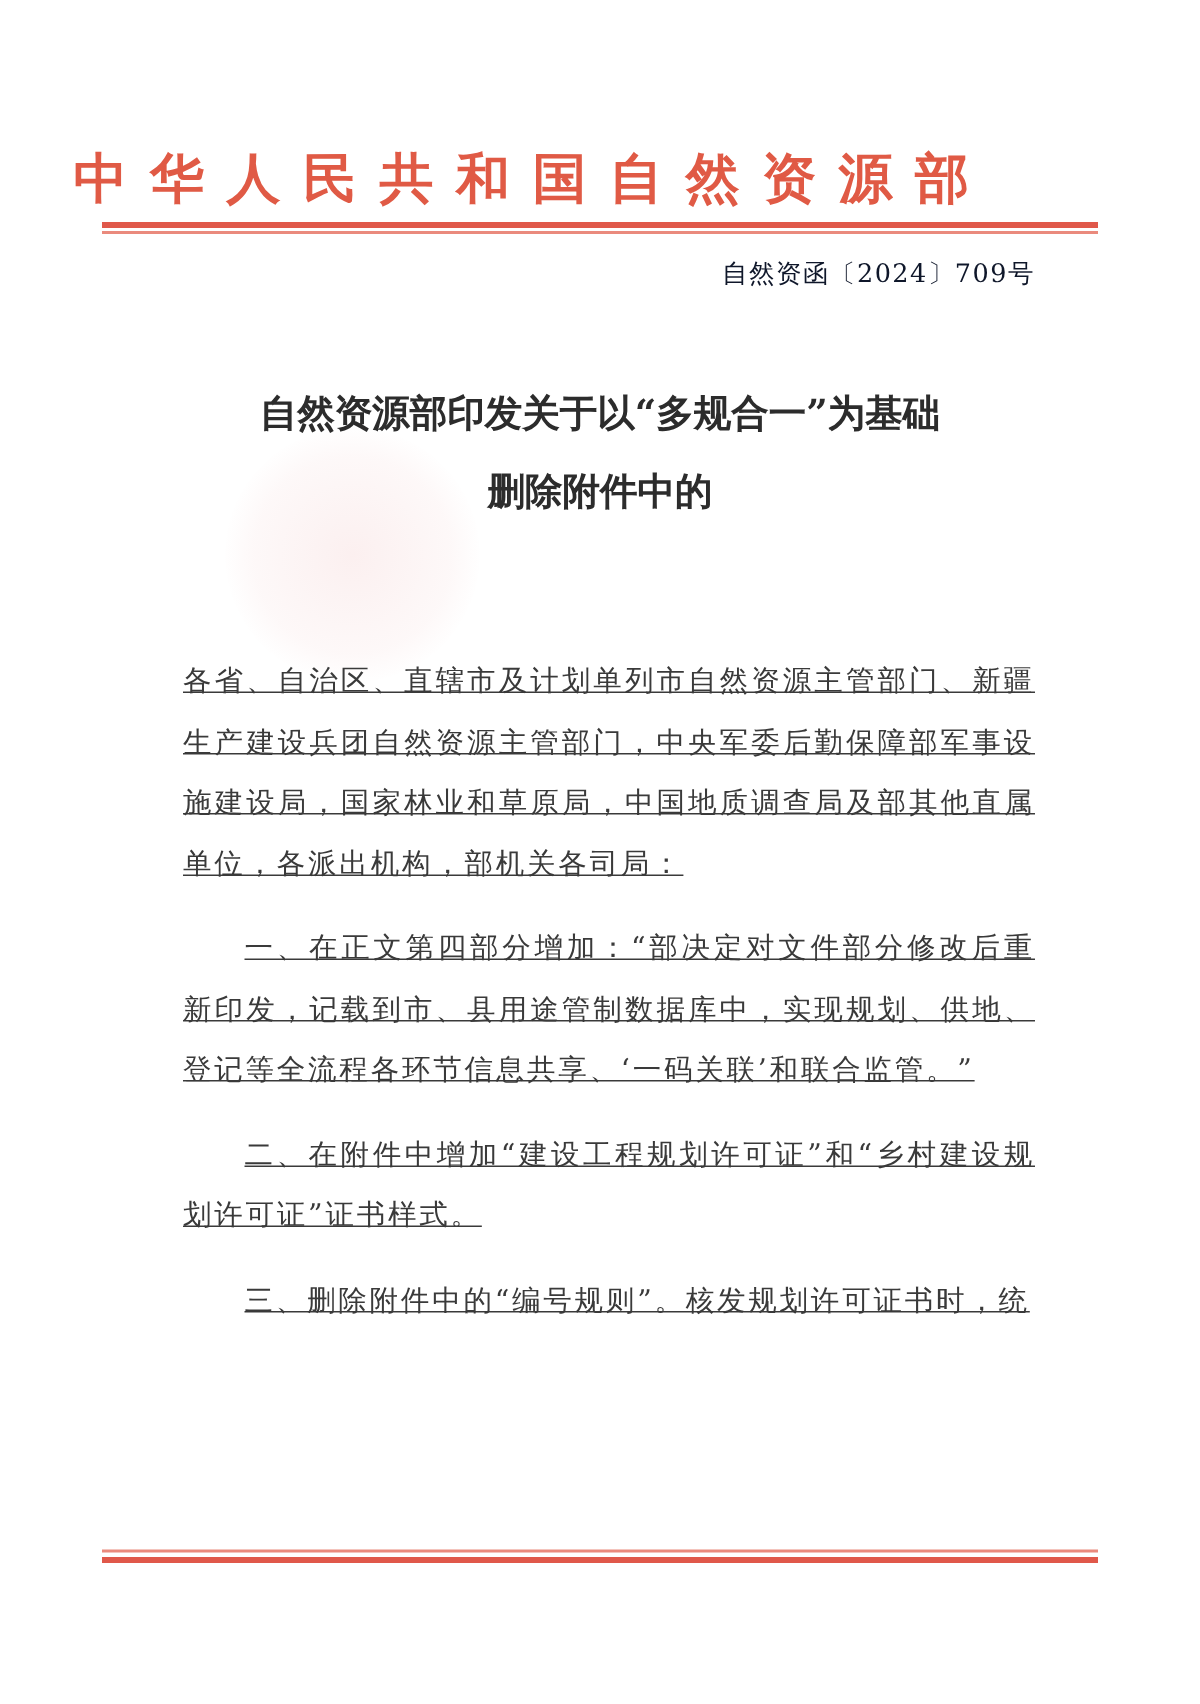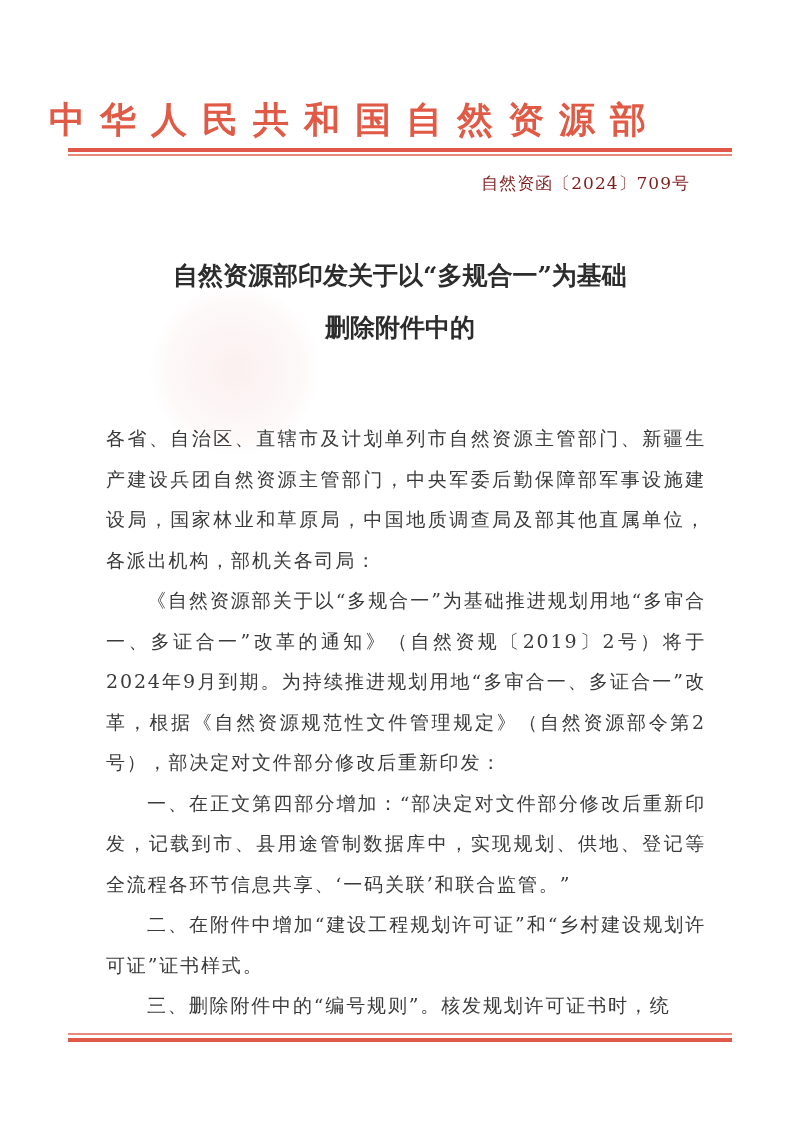--- a/index.html
+++ b/index.html
@@ -36,21 +36,21 @@
       background: #e0584a;
     }
     .rule.thick { height: 4px; }
     .rule.thin { height: 2px; background: #ea8a7d; }
     .doc-number {
       position: absolute;
       top: 170px;
       right: 110px;
       font-size: 17px;
       letter-spacing: 1px;
-      color: #7f1d1d;
+      color: #0f172a;
       line-height: 26px;
     }
     .title {
       position: absolute;
       left: 0;
       top: 250px;
       width: 800px;
       text-align: center;
       font-size: 25px;
       font-weight: bold;
@@ -62,23 +62,24 @@
       position: absolute;
       left: 106px;
       top: 418px;
       width: 600px;
       font-size: 19px;
       line-height: 40.5px;
       letter-spacing: 1.85px;
       color: #3a3a3a;
     }
     .body-text p {
-      margin: 0;
+      margin: 16px;
       text-align: justify;
       text-align-last: left;
+      text-decoration: underline;
     }
     .body-text p.indent { text-indent: 41px; }
     .seal {
       position: absolute;
       left: 150px;
       top: 285px;
       width: 170px;
       height: 170px;
       border-radius: 50%;
       background: radial-gradient(circle, rgba(235,170,170,0.18) 0%, rgba(240,190,190,0.10) 55%, rgba(255,255,255,0) 72%);
@@ -97,20 +98,19 @@
 
 <div class="doc-number">自然资函〔2024〕709号</div>
 
 <div class="title">
   <div>自然资源部印发关于以“多规合一”为基础</div>
   <div>删除附件中的</div>
 </div>
 
 <div class="body-text">
   <p>各省、自治区、直辖市及计划单列市自然资源主管部门、新疆生产建设兵团自然资源主管部门，中央军委后勤保障部军事设施建设局，国家林业和草原局，中国地质调查局及部其他直属单位，各派出机构，部机关各司局：</p>
-  <p class="indent">《自然资源部关于以“多规合一”为基础推进规划用地“多审合一、多证合一”改革的通知》（自然资规〔2019〕2号）将于2024年9月到期。为持续推进规划用地“多审合一、多证合一”改革，根据《自然资源规范性文件管理规定》（自然资源部令第2号），部决定对文件部分修改后重新印发：</p>
   <p class="indent">一、在正文第四部分增加：“部决定对文件部分修改后重新印发，记载到市、县用途管制数据库中，实现规划、供地、登记等全流程各环节信息共享、‘一码关联’和联合监管。”</p>
   <p class="indent">二、在附件中增加“建设工程规划许可证”和“乡村建设规划许可证”证书样式。</p>
   <p class="indent">三、删除附件中的“编号规则”。核发规划许可证书时，统</p>
 </div>
 
 <div class="rule thin" style="top:1033px;"></div>
 <div class="rule thick" style="top:1038px;"></div>
 
 </body></html>

